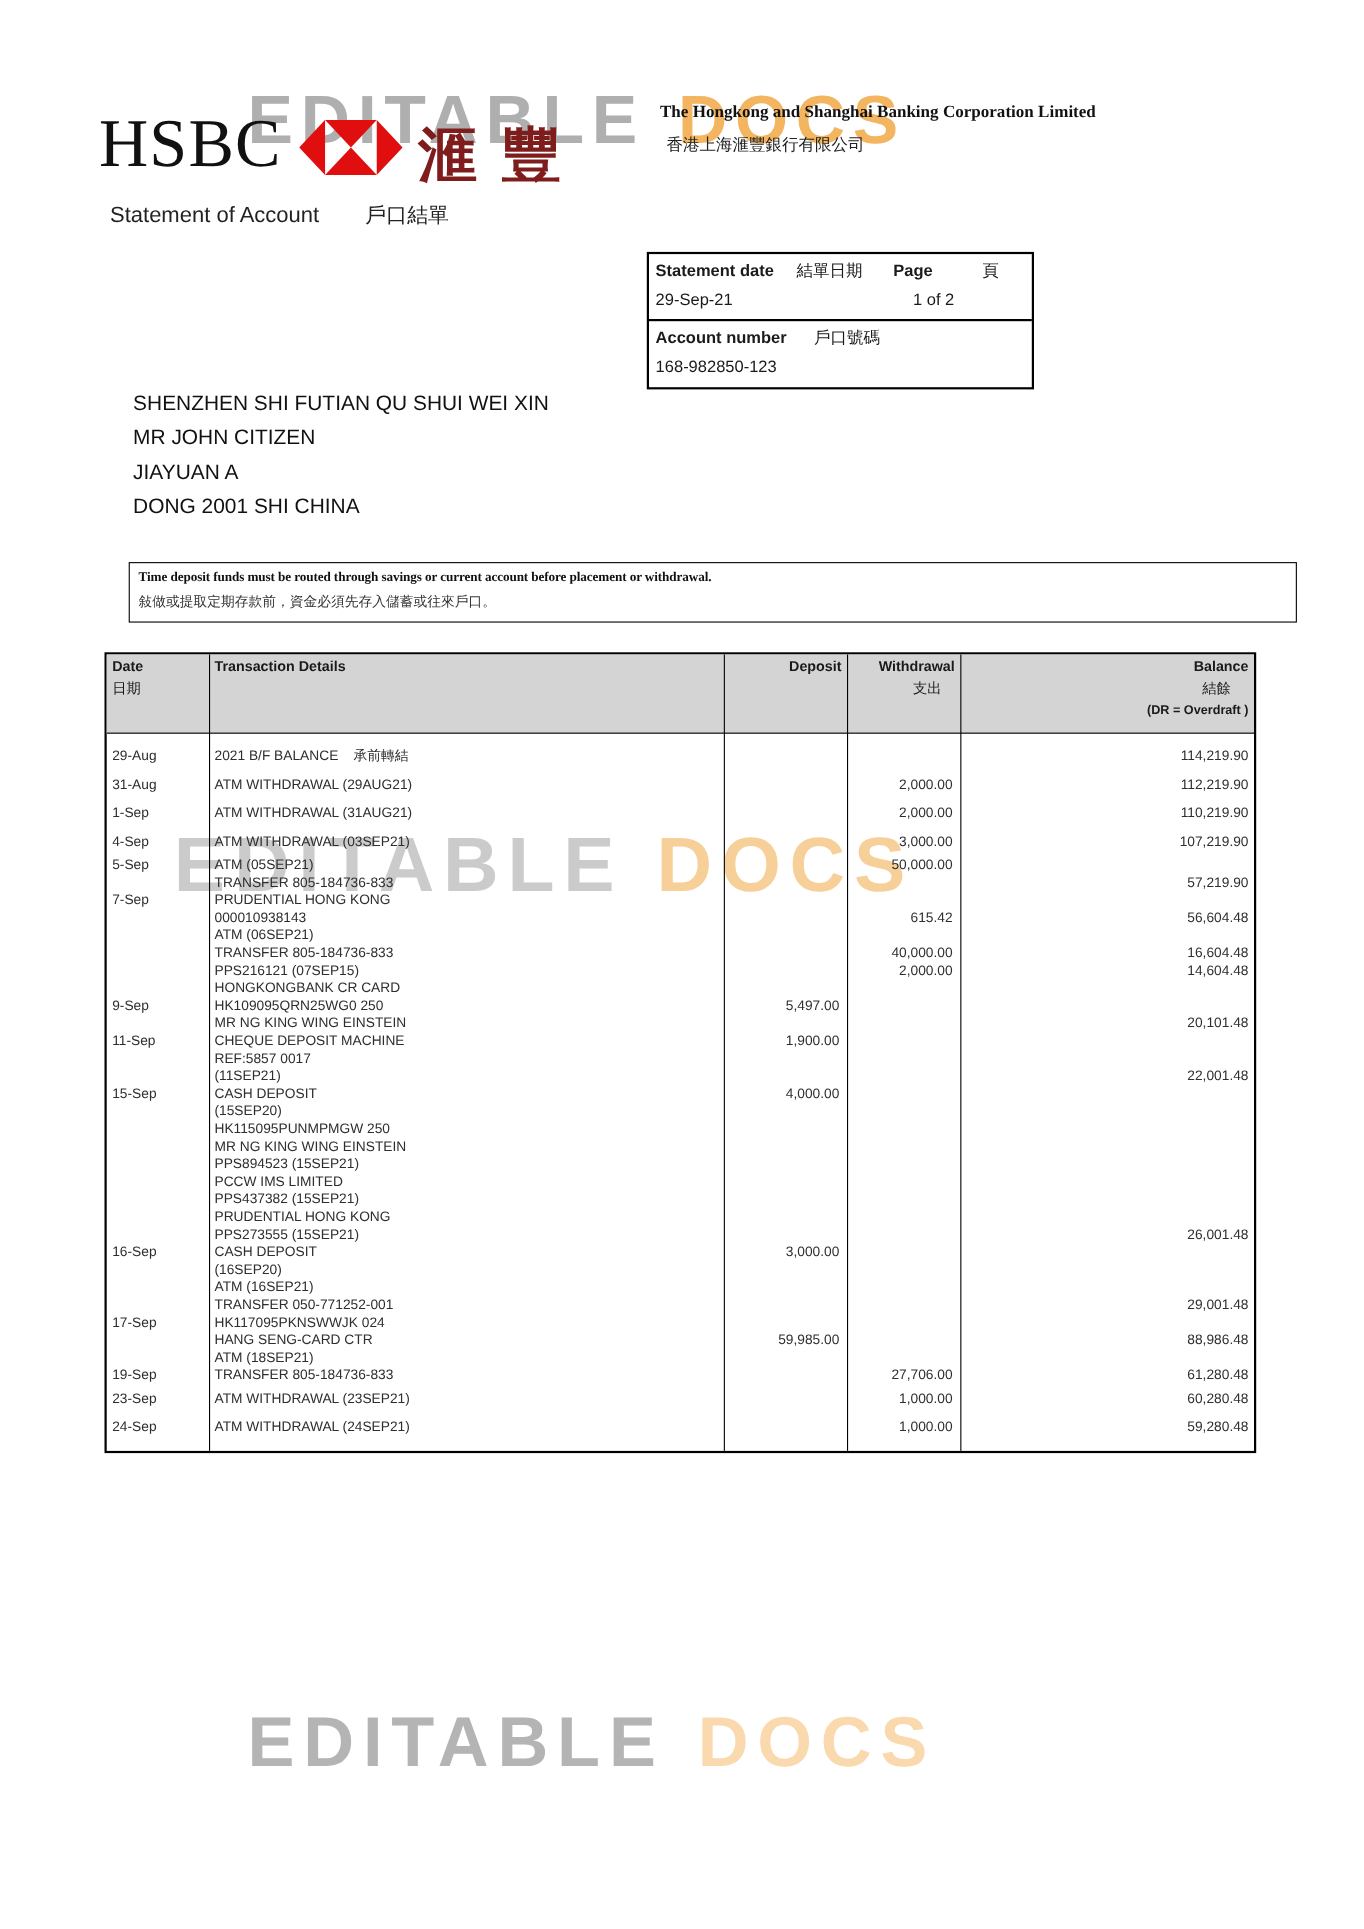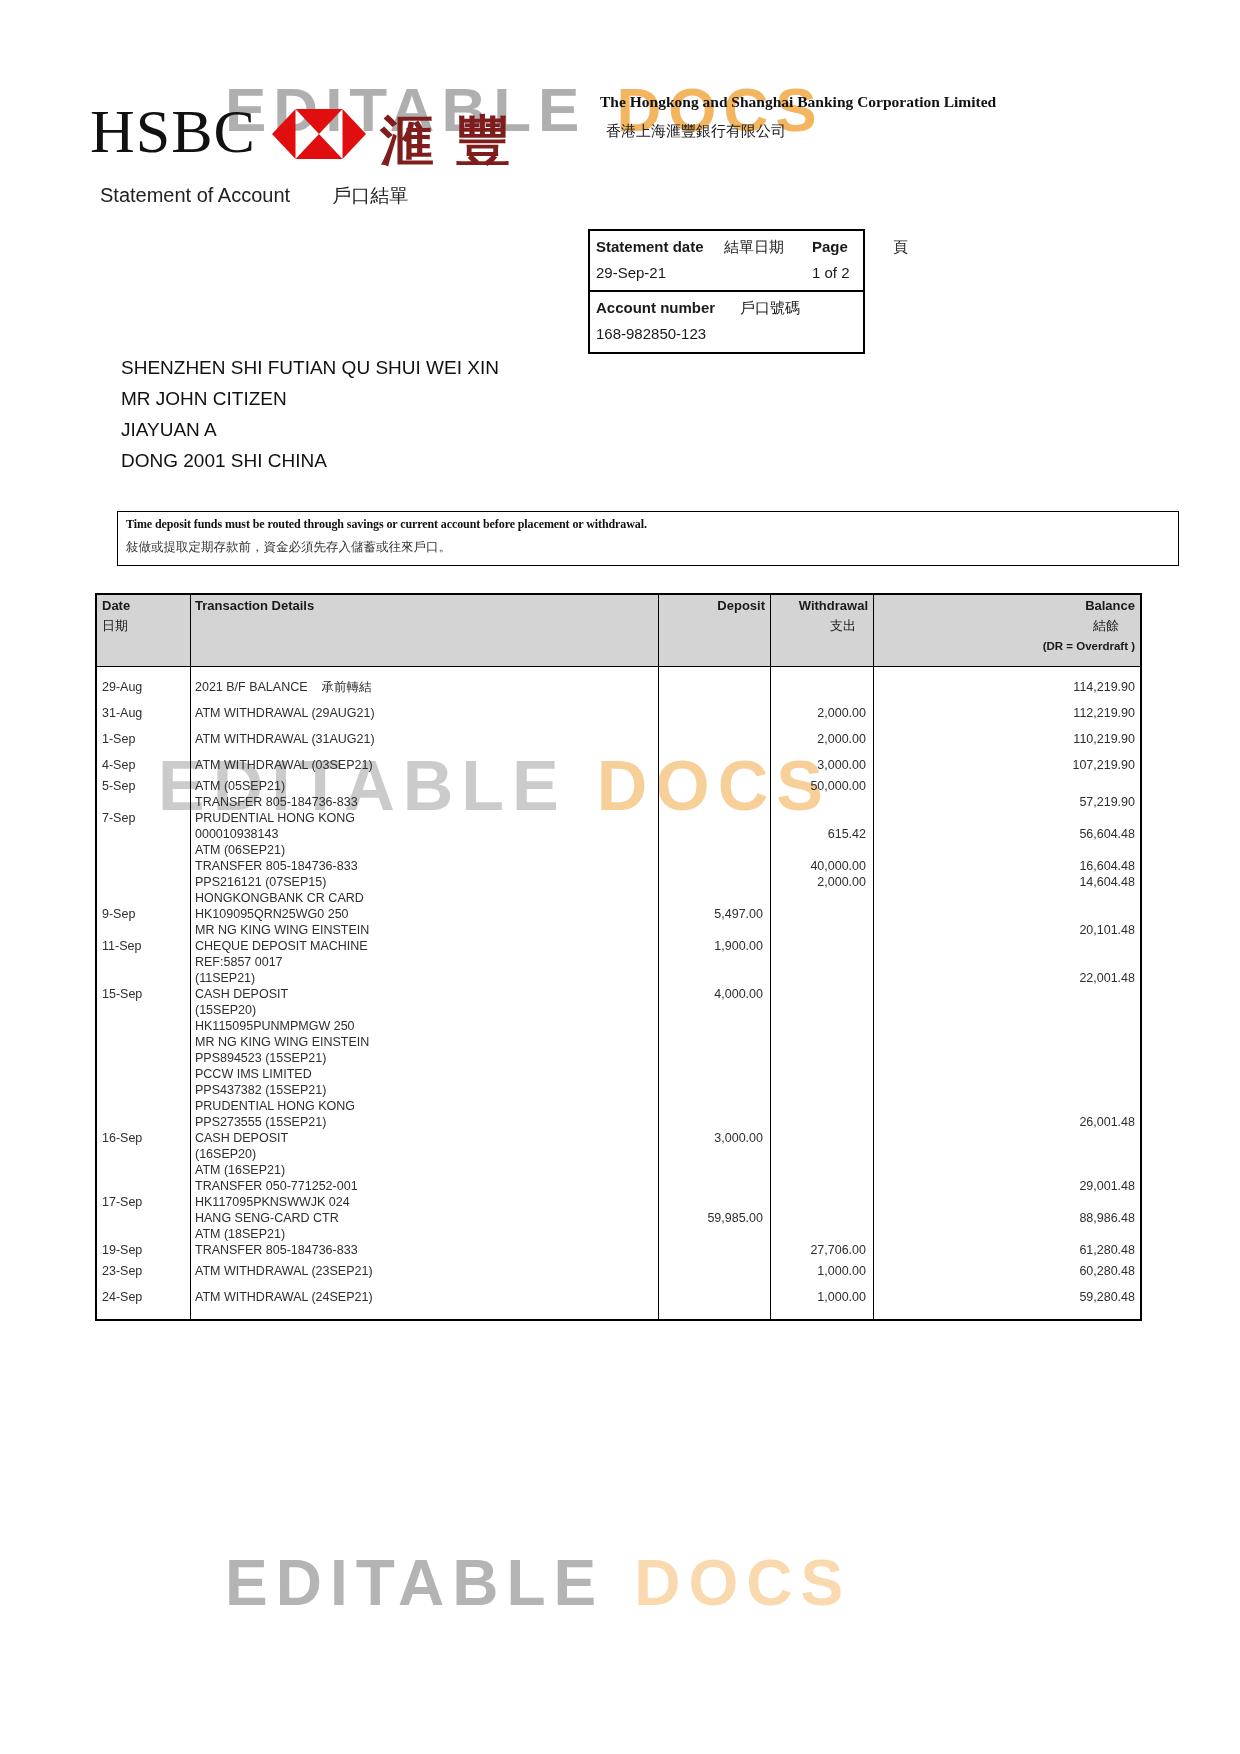--- a/index.html
+++ b/index.html
@@ -34,21 +34,21 @@
   .bank-names{position:absolute;left:600px;top:93px;width:430px;}
   .bank-en{font-family:"Liberation Serif",serif;font-weight:bold;font-size:15.5px;color:#111;}
   .bank-zh{font-size:15px;margin-top:11px;margin-left:6px;color:#222;}
 
   
   .title-row{position:absolute;left:100px;top:183px;display:flex;align-items:baseline;}
   .title-en{font-size:20px;color:#222;}
   .title-zh{font-size:19px;margin-left:42px;color:#222;}
 
   
-  .stmt-box{position:absolute;left:588px;top:229px;width:277px;border:2px solid #000;background:transparent;font-size:15px;}
+  .stmt-box{position:absolute;left:588px;top:229px;width:352px;border:2px solid #000;background:transparent;font-size:15px;}
   .box-line{position:relative;height:26px;line-height:26px;}
   .box-sec1{padding:3px 0 4px 0;border-bottom:2px solid #000;}
   .box-sec2{padding:3px 0 5px 0;}
   .abs{position:absolute;white-space:nowrap;}
   .b{font-weight:bold;}
 
   
   .address{position:absolute;left:121px;top:352px;font-size:19px;line-height:31px;color:#111;}
 
   
@@ -117,21 +117,21 @@
     <div class="stmt-box">
       <div class="box-sec1">
         <div class="box-line">
           <span class="abs b" style="left:6px;">Statement date</span>
           <span class="abs" style="left:134px;">結單日期</span>
           <span class="abs b" style="left:222px;">Page</span>
           <span class="abs" style="left:303px;">頁</span>
         </div>
         <div class="box-line">
           <span class="abs" style="left:6px;">29-Sep-21</span>
-          <span class="abs" style="left:222px;">1 of 2</span>
+          <span class="abs" style="left:240px;">1 of 2</span>
         </div>
       </div>
       <div class="box-sec2">
         <div class="box-line">
           <span class="abs b" style="left:6px;">Account number</span>
           <span class="abs" style="left:150px;">戶口號碼</span>
         </div>
         <div class="box-line">
           <span class="abs" style="left:6px;">168-982850-123</span>
         </div>

